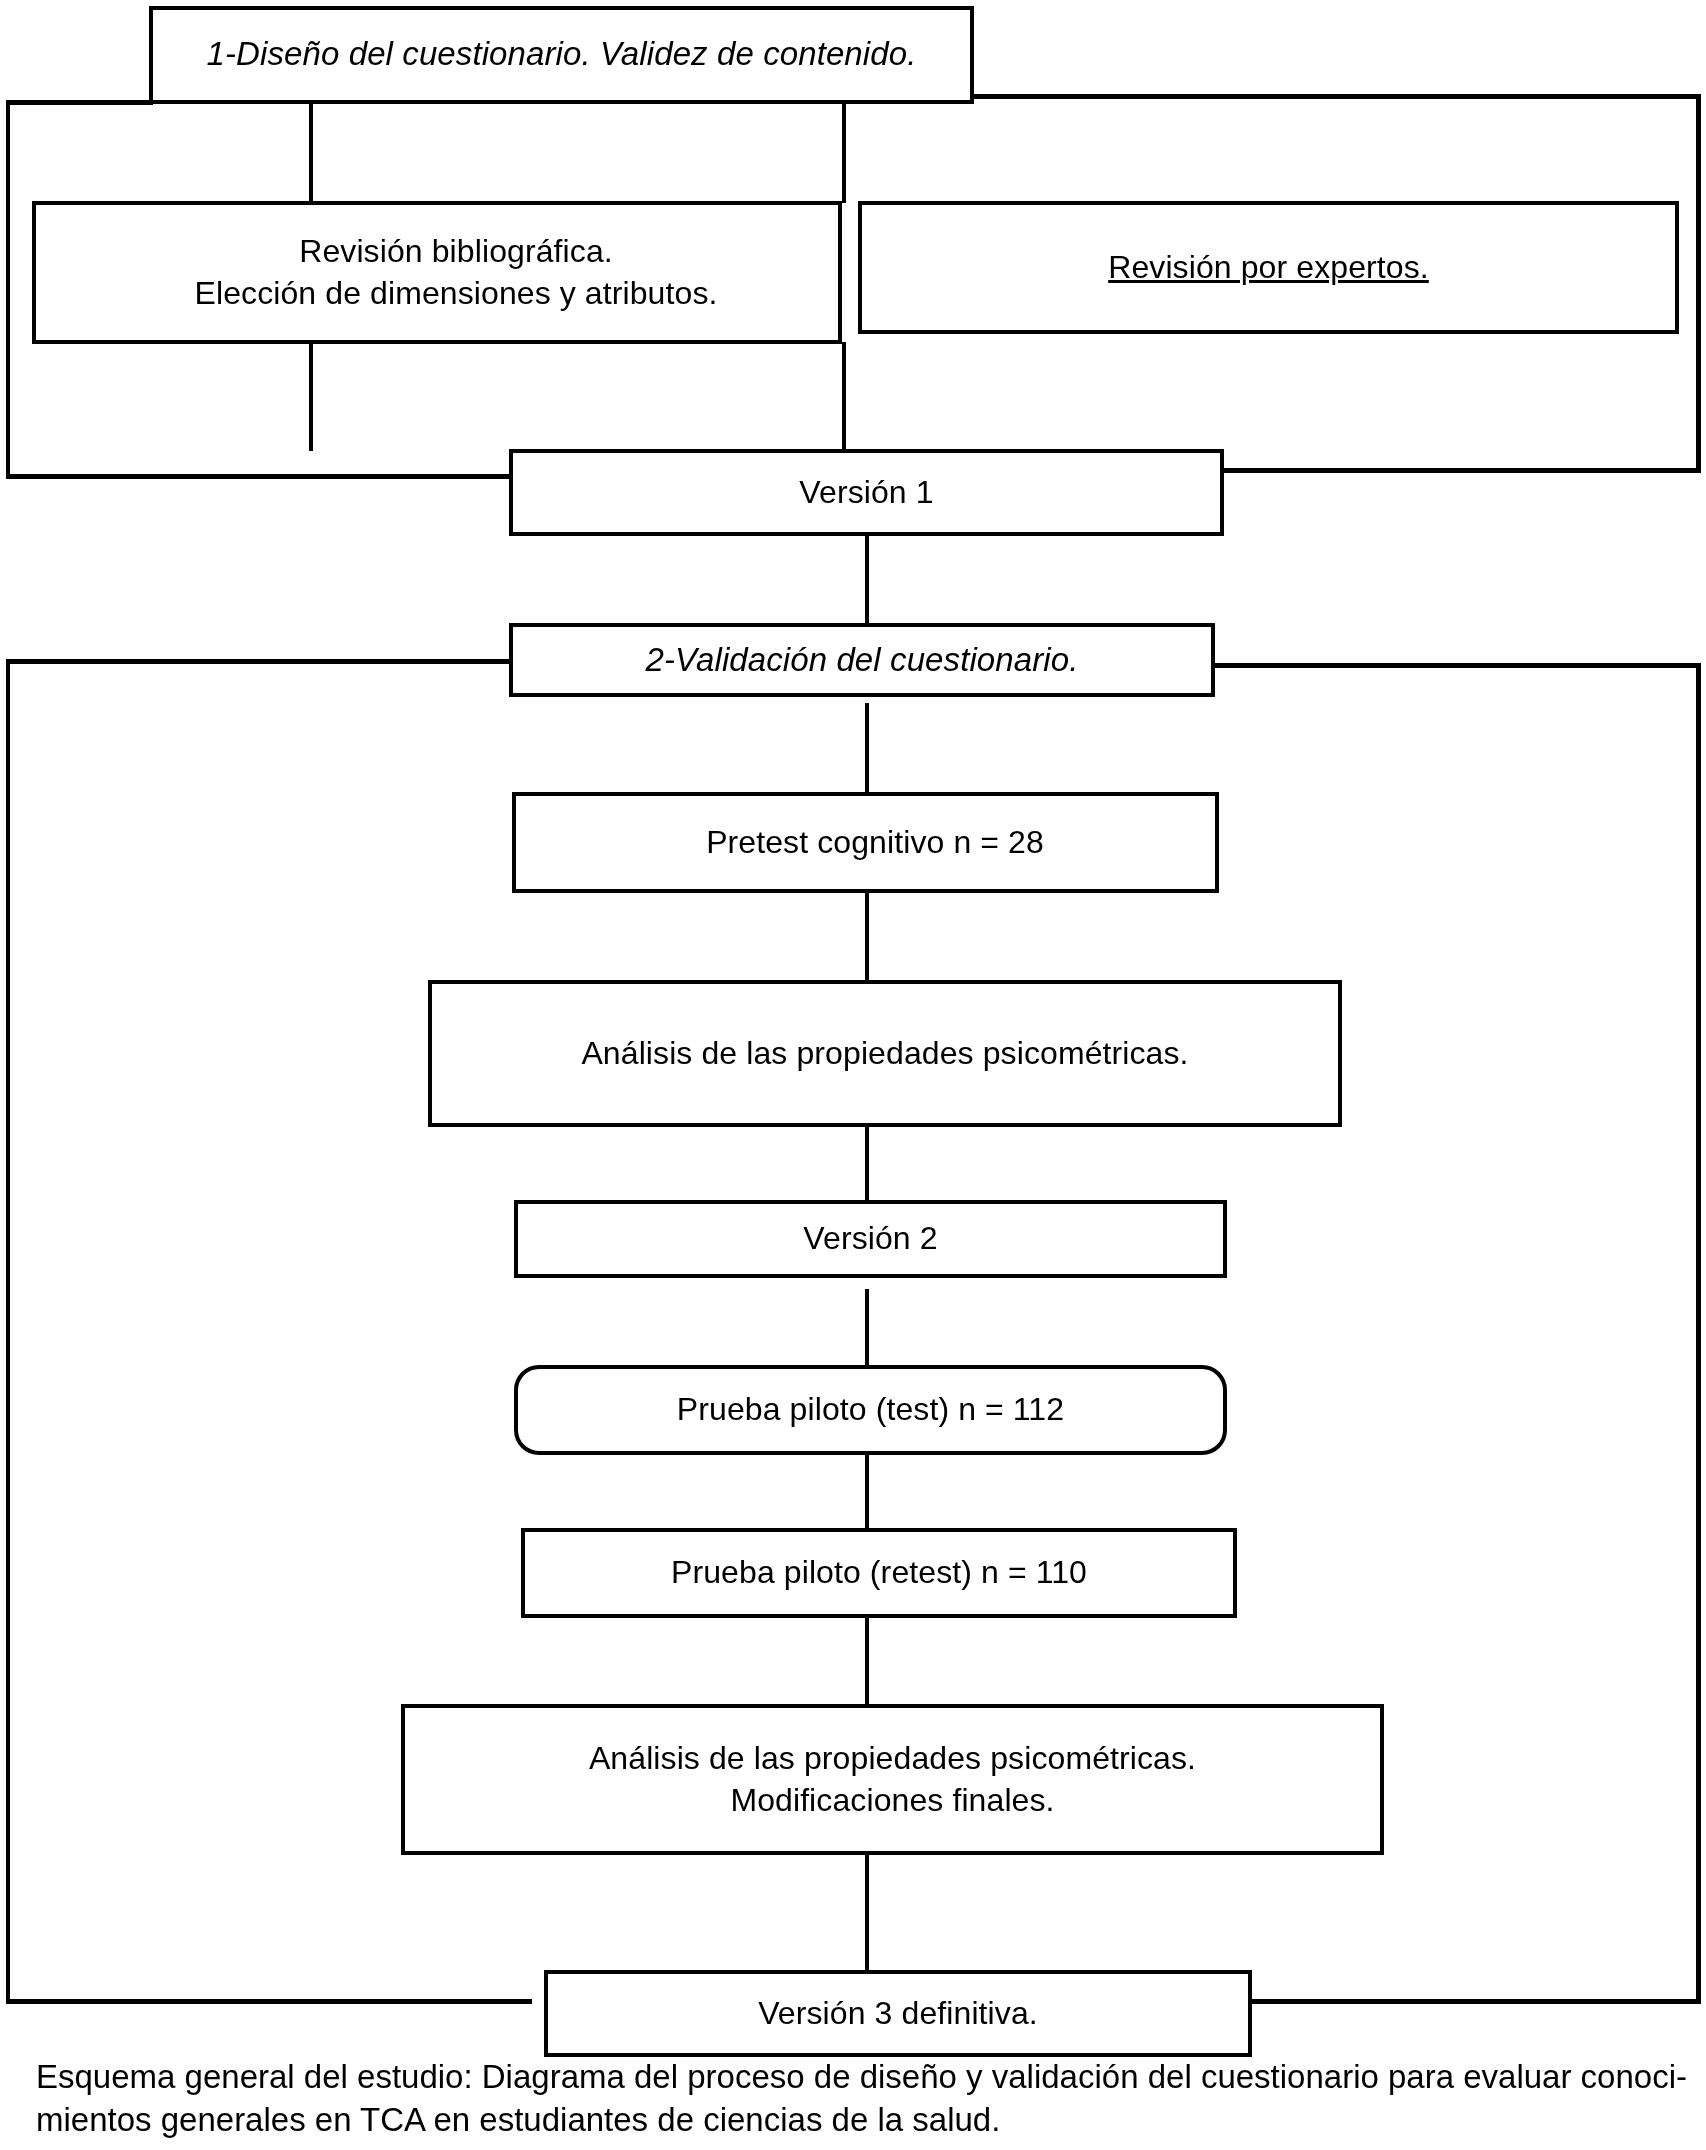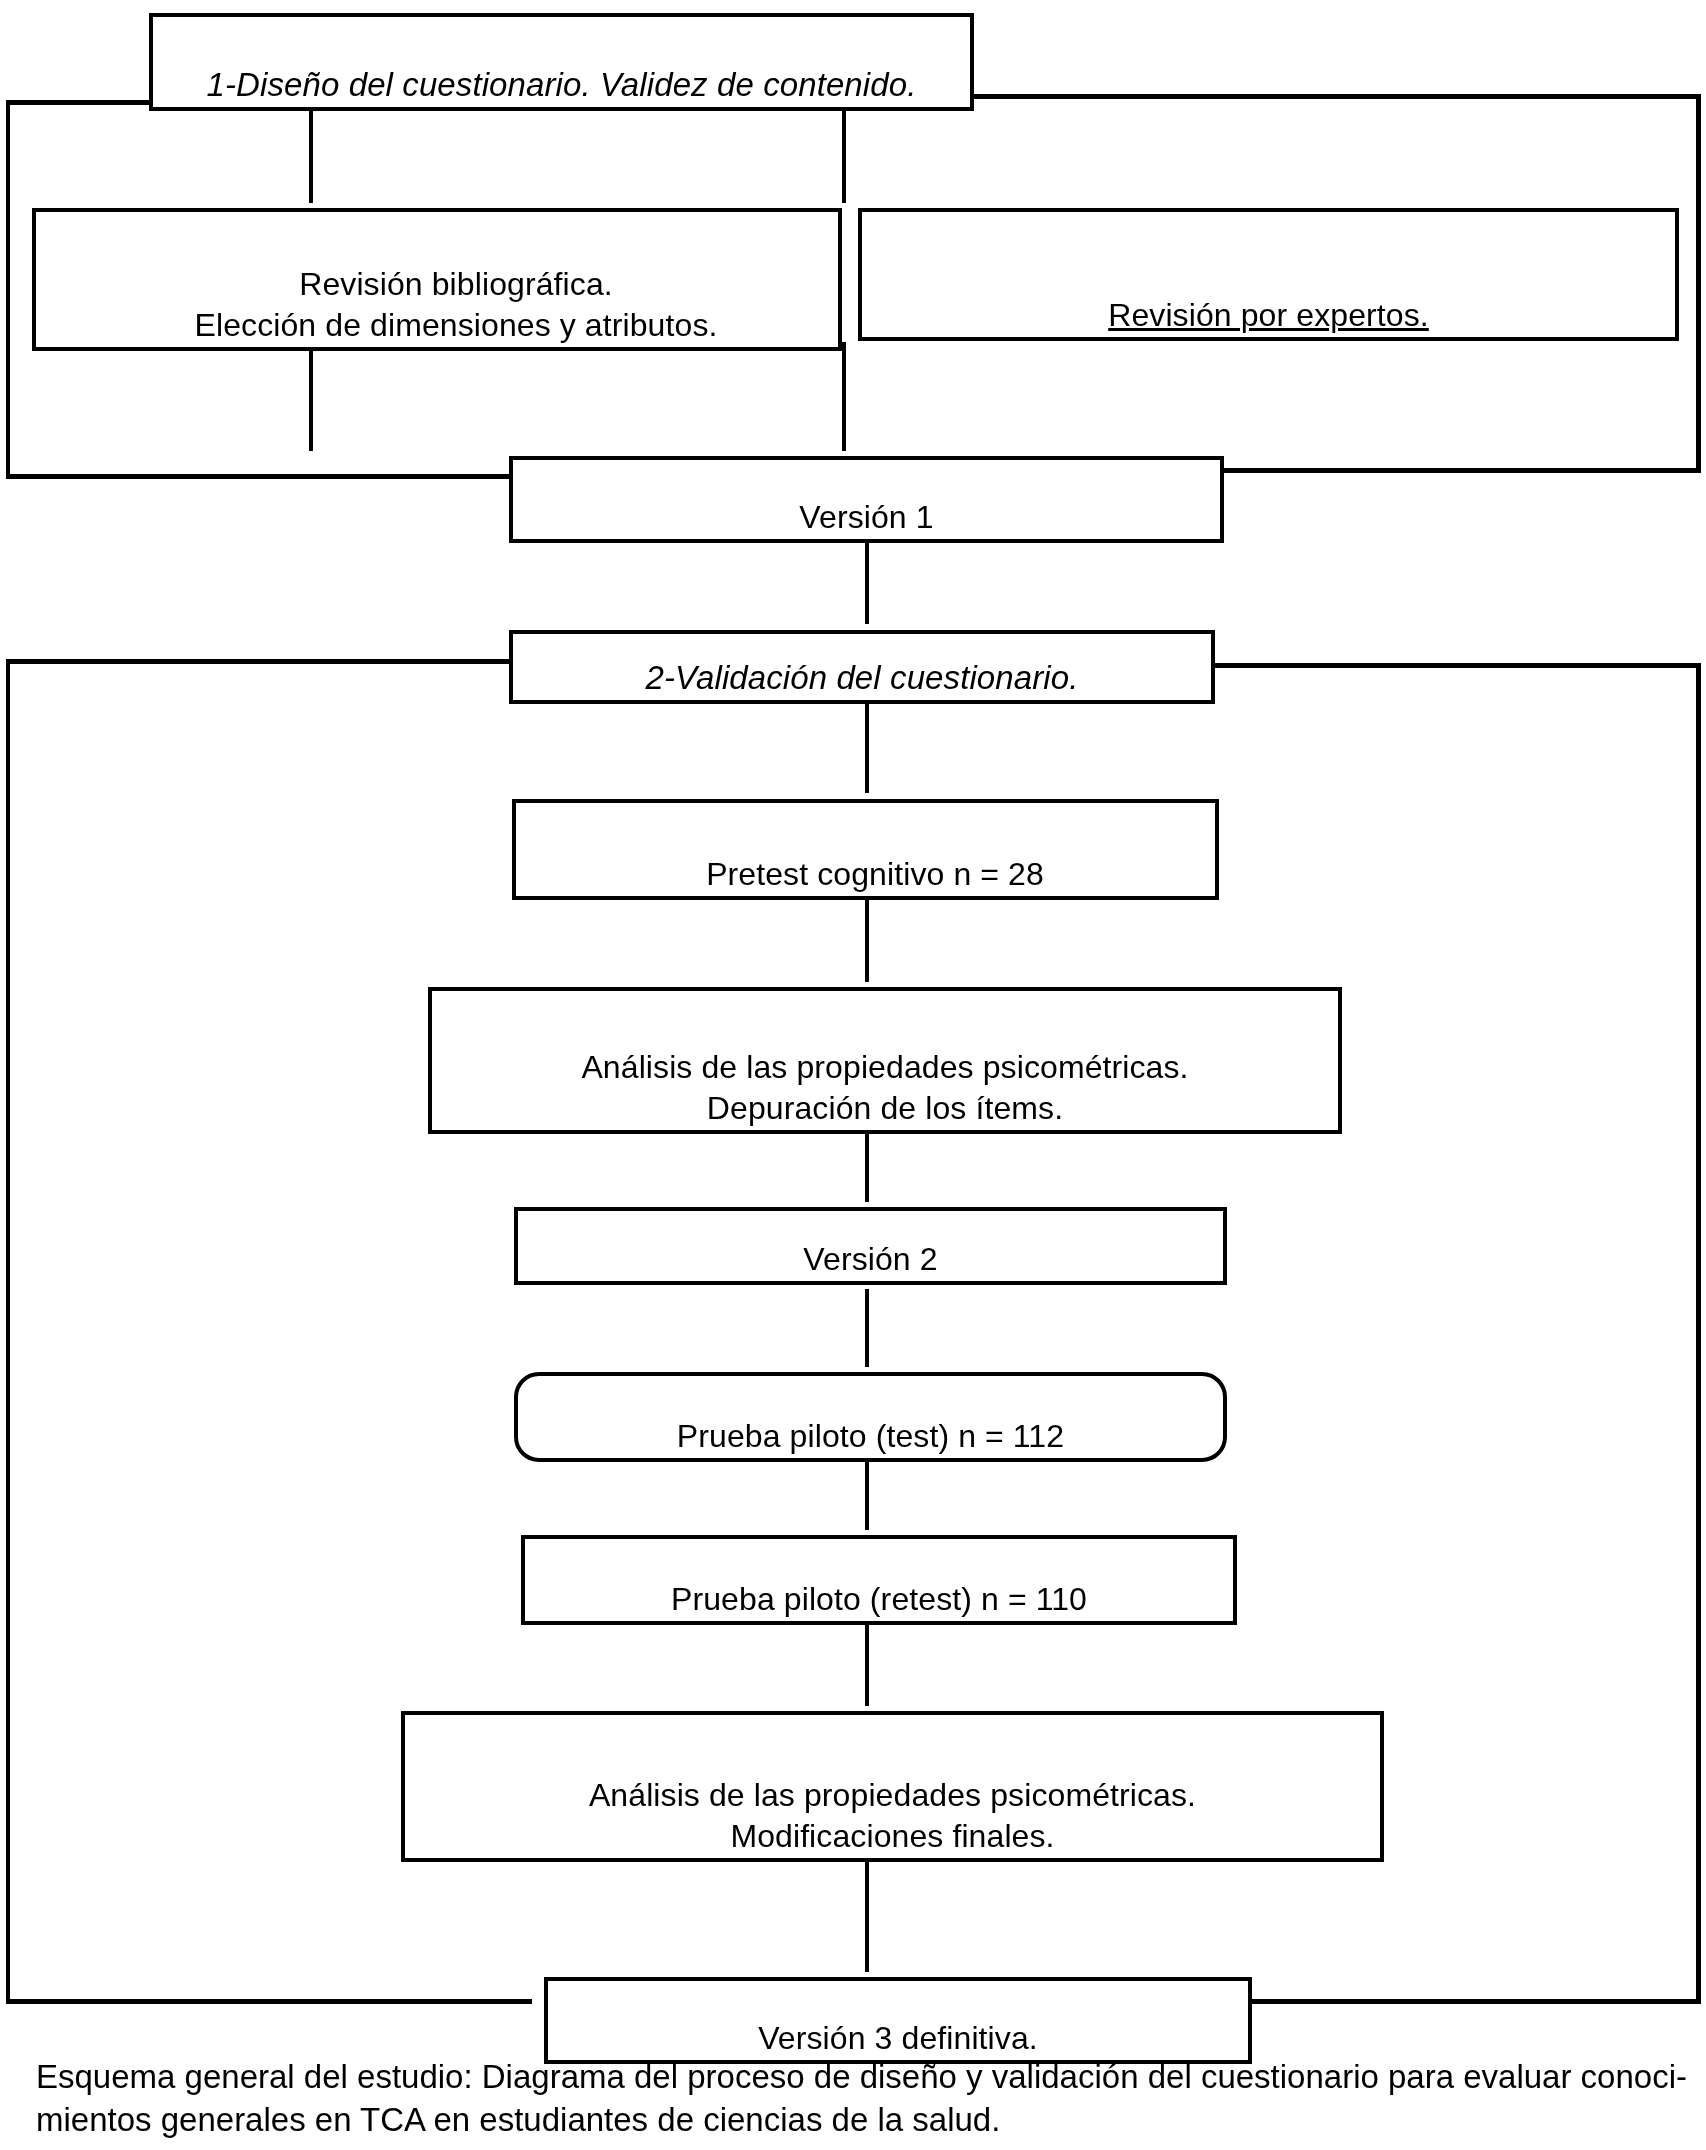--- a/index.html
+++ b/index.html
@@ -7,23 +7,22 @@
   #page{position:relative;width:1707px;height:2151px;background:#fff;overflow:hidden;}
 
   .box{
     position:absolute;
     border:4.2px solid #000;
     background:#fff;
     box-sizing:border-box;
     display:flex;
     flex-direction:column;
     align-items:center;
-    justify-content:flex-end;
+    justify-content:center;
     z-index:5;
-    margin-top:7px;
   }
   .box .line{
     display:block;
     width:100%;
     text-align:center;
     font-size:32px;
     line-height:1.30;
     white-space:nowrap;
     letter-spacing:0.1px;
   }
@@ -99,21 +98,20 @@
   <div class="conn v" style="left:865px; top:703px; height:90px;"></div>
 
   <div class="box" style="left:512px; top:792px; width:707px; height:101px;padding-left:19px;">
     <span class="line">Pretest cognitivo n = 28</span>
   </div>
 
   <div class="conn v" style="left:865px; top:892px; height:90px;"></div>
 
   <div class="box" style="left:428px; top:980px; width:914px; height:147px;">
     <span class="line">Análisis de las propiedades psicométricas.</span>
-    <span class="line">Depuración de los ítems.</span>
   </div>
 
   <div class="conn v" style="left:865px; top:1126px; height:76px;"></div>
 
   <div class="box" style="left:514px; top:1200px; width:713px; height:78px;">
     <span class="line">Versión 2</span>
   </div>
 
   <div class="conn v" style="left:865px; top:1289px; height:78px;"></div>
 

